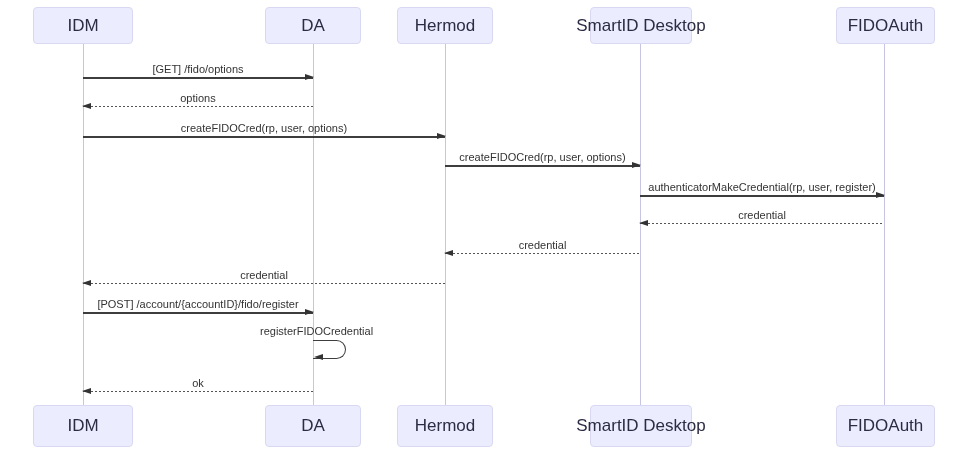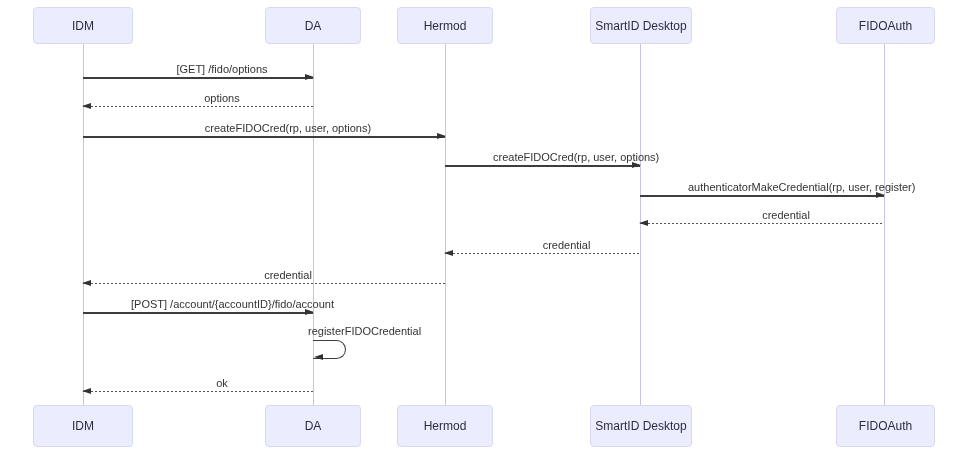--- a/index.html
+++ b/index.html
@@ -15,39 +15,38 @@
     position: absolute;
     background: #ECECFF;
     border: 1px solid #d8d8f2;
     border-radius: 4px;
     display: flex;
     align-items: center;
     justify-content: center;
     box-sizing: border-box;
   }
   .actor .actor-label {
-    font-size: 12px;
+    font-size: 17px;
     color: #2b2b44;
     white-space: nowrap;
   }
   .lifeline {
     position: absolute;
     width: 1px;
     background: #c6c6e2;
   }
   .msg { position: absolute; height: 0; }
   .msg .lbl {
     position: absolute;
     left: 0; right: 0;
     bottom: 3px;
     text-align: center;
     font-size: 11px;
     color: #333333;
     white-space: nowrap;
-    padding-left: 48px;
   }
   .msg .line {
     position: absolute;
     left: 0; right: 0;
     top: -1px;
     height: 1.5px;
     background: #3d3d3d;
   }
   .msg .line.dashed {
     height: 1px;
@@ -157,21 +156,21 @@
   </div>
 
   <div class="msg" style="left:83px; top:284px; width:362px;">
     <div class="lbl">credential</div>
     <div class="line dashed">
         <div class="head left"></div>
       </div>
   </div>
 
   <div class="msg" style="left:83px; top:313px; width:230px;">
-    <div class="lbl">[POST] /account/{accountID}/fido/account</div>
+    <div class="lbl">[POST] /account/{accountID}/fido/register</div>
     <div class="line">
         <div class="head right"></div>
       </div>
   </div>
 
   <div class="msg" style="left:260px; top:340px; width:110px;">
     <div class="lbl">registerFIDOCredential</div>
     <div class="loop-curve"></div>
     <div class="loop-head"></div>
   </div>

